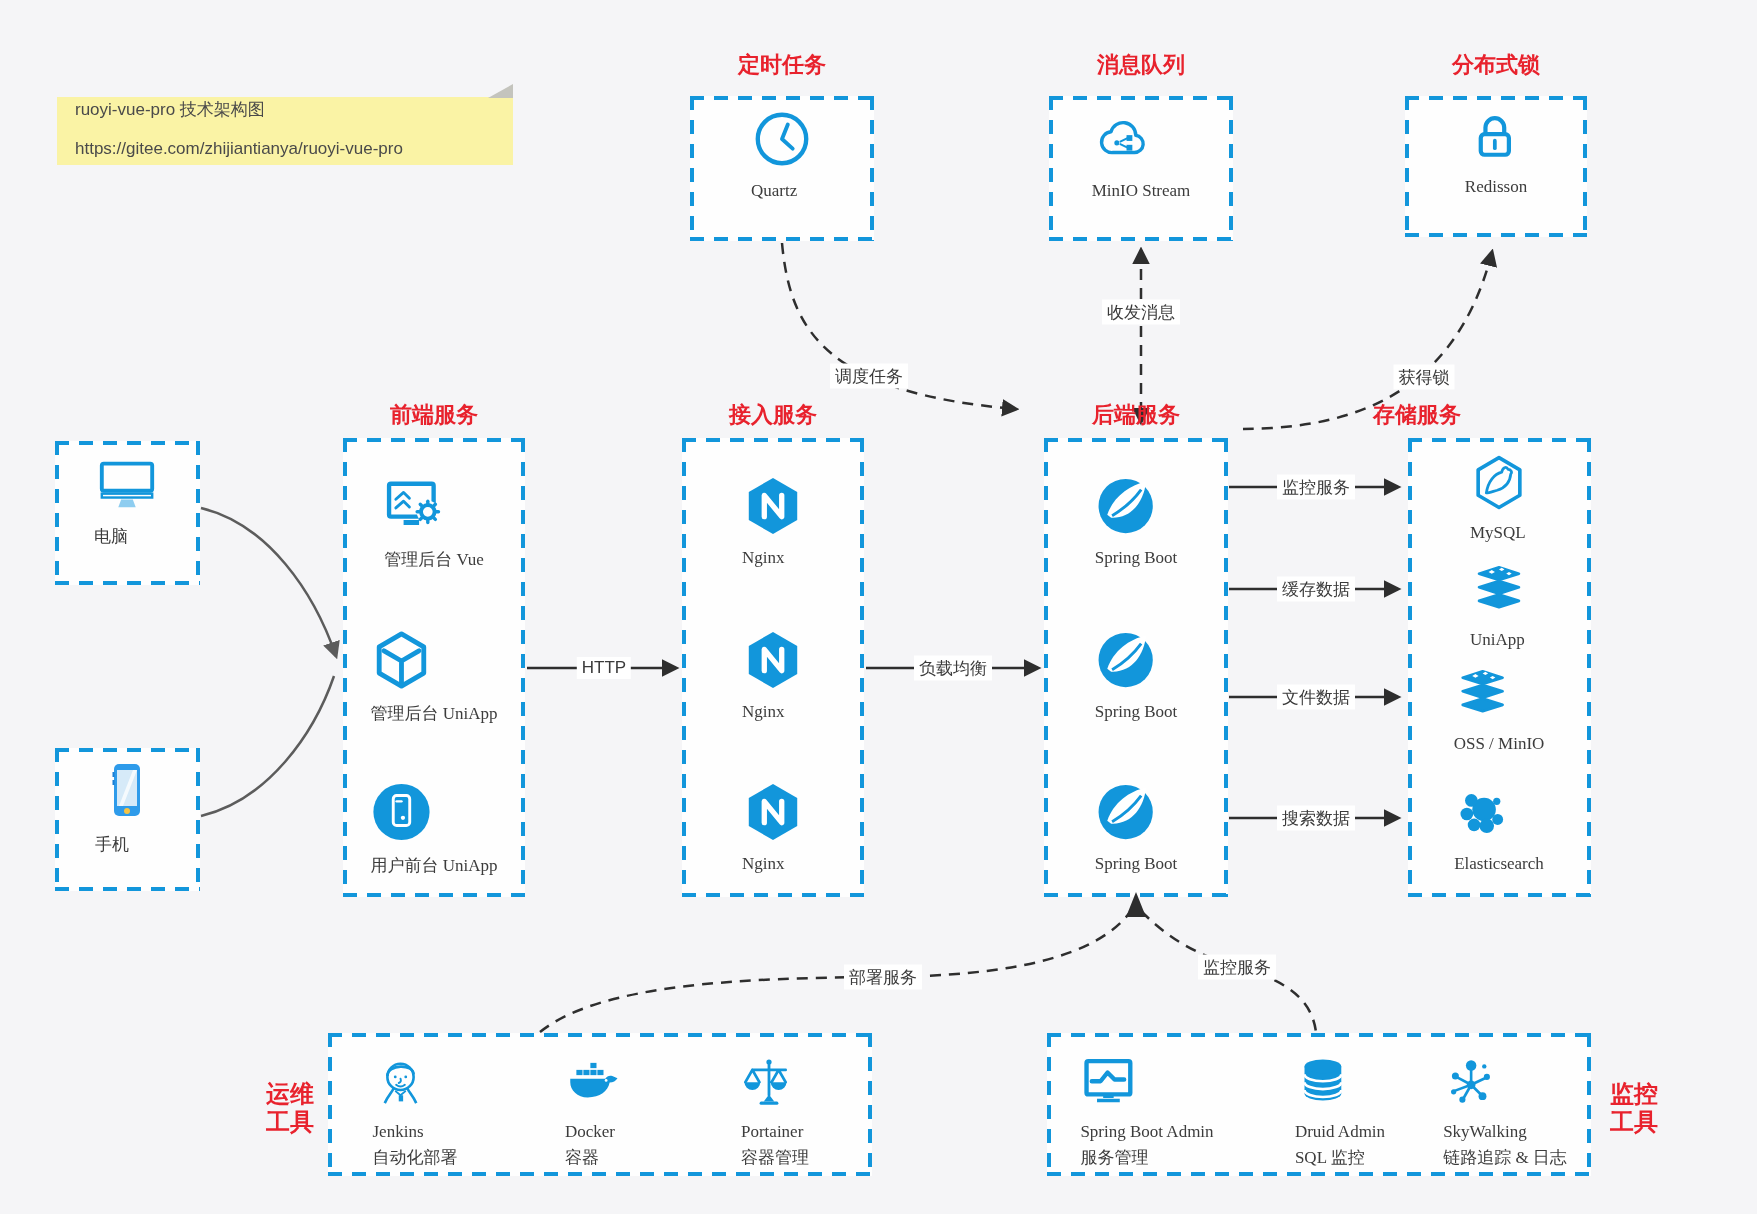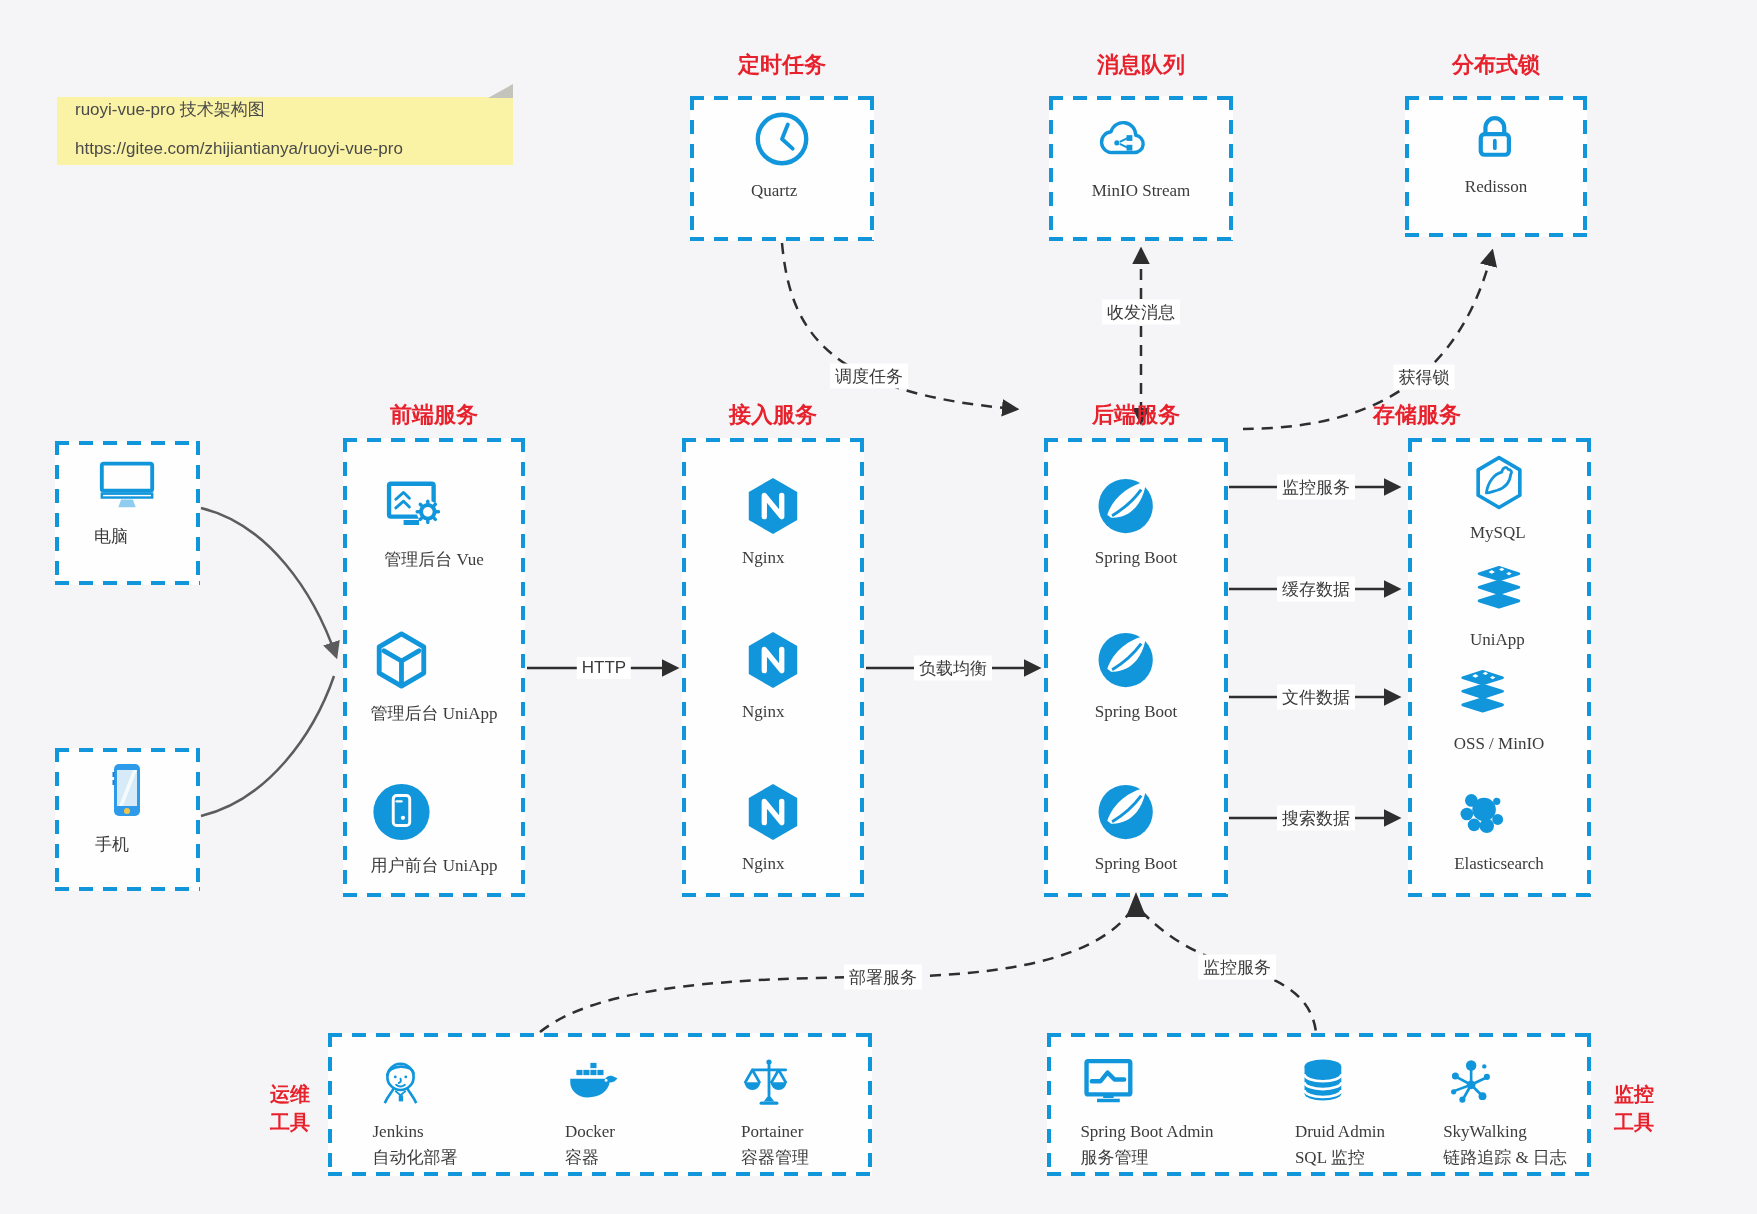--- a/index.html
+++ b/index.html
@@ -10,21 +10,21 @@
     background-image:
       repeating-linear-gradient(90deg,#1296db 0 14px,transparent 14px 24px),
       repeating-linear-gradient(90deg,#1296db 0 14px,transparent 14px 24px),
       repeating-linear-gradient(180deg,#1296db 0 14px,transparent 14px 24px),
       repeating-linear-gradient(180deg,#1296db 0 14px,transparent 14px 24px);
     background-position:0 0,0 100%,0 0,100% 0;
     background-size:100% 4px,100% 4px,4px 100%,4px 100%;
     background-repeat:repeat-x,repeat-x,repeat-y,repeat-y;}
 
   .sec-title{position:absolute;transform:translateX(-50%);color:#e8222d;font-size:22px;font-weight:bold;white-space:nowrap;z-index:4;}
-  .side-title{position:absolute;color:#e8222d;font-size:20px;font-weight:bold;line-height:28px;text-align:center;z-index:4;}
+  .side-title{position:absolute;color:#e8222d;font-size:24px;font-weight:bold;line-height:28px;text-align:center;z-index:4;}
 
   .node{position:absolute;transform:translateX(-50%);display:flex;flex-direction:column;align-items:flex-start;z-index:3;font-family:Liberation Serif, serif;}
   .node .ic{display:block;line-height:0;}
   .node-label{font-size:17px;color:#3c3c3c;margin-top:11px;white-space:nowrap;text-align:center;}
   .node-sub{font-size:17px;color:#3c3c3c;margin-top:4px;white-space:nowrap;text-align:center;}
 
   .edge-label{position:absolute;transform:translate(-50%,-50%);background:#ffffff;padding:1px 5px;font-size:17px;color:#3a3a3a;white-space:nowrap;z-index:5;}
 
   .note{position:absolute;left:57px;top:97px;width:456px;height:68px;background:#faf3a5;z-index:2;
         display:flex;flex-direction:column;padding-left:18px;box-sizing:border-box;gap:14px;}

